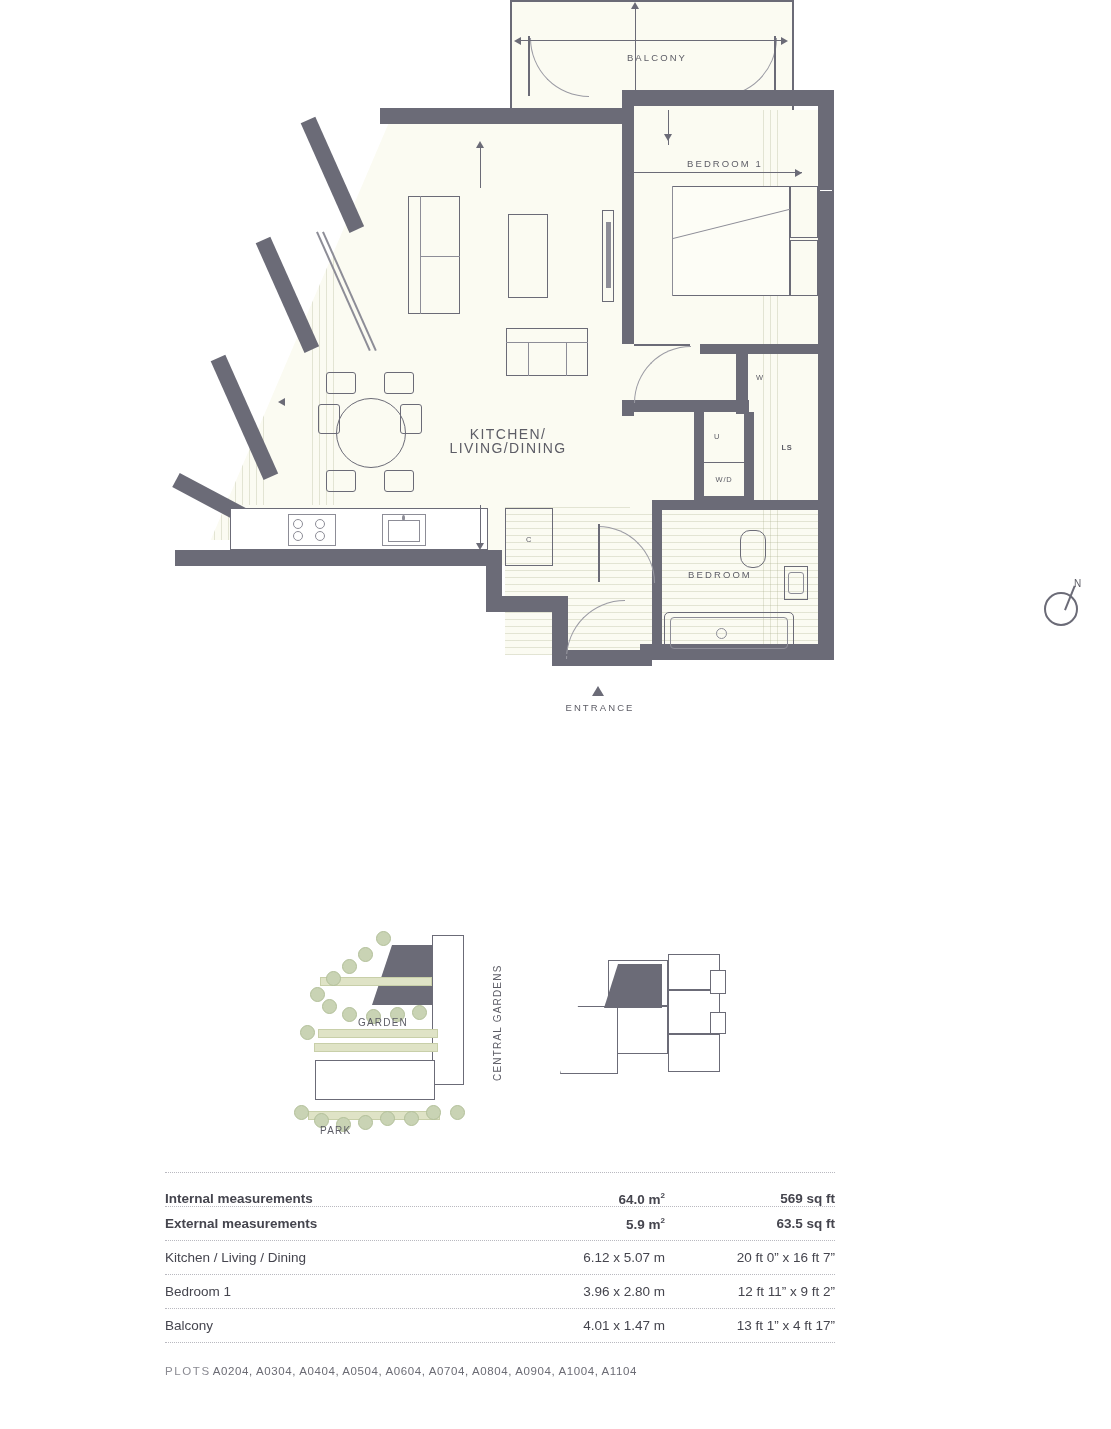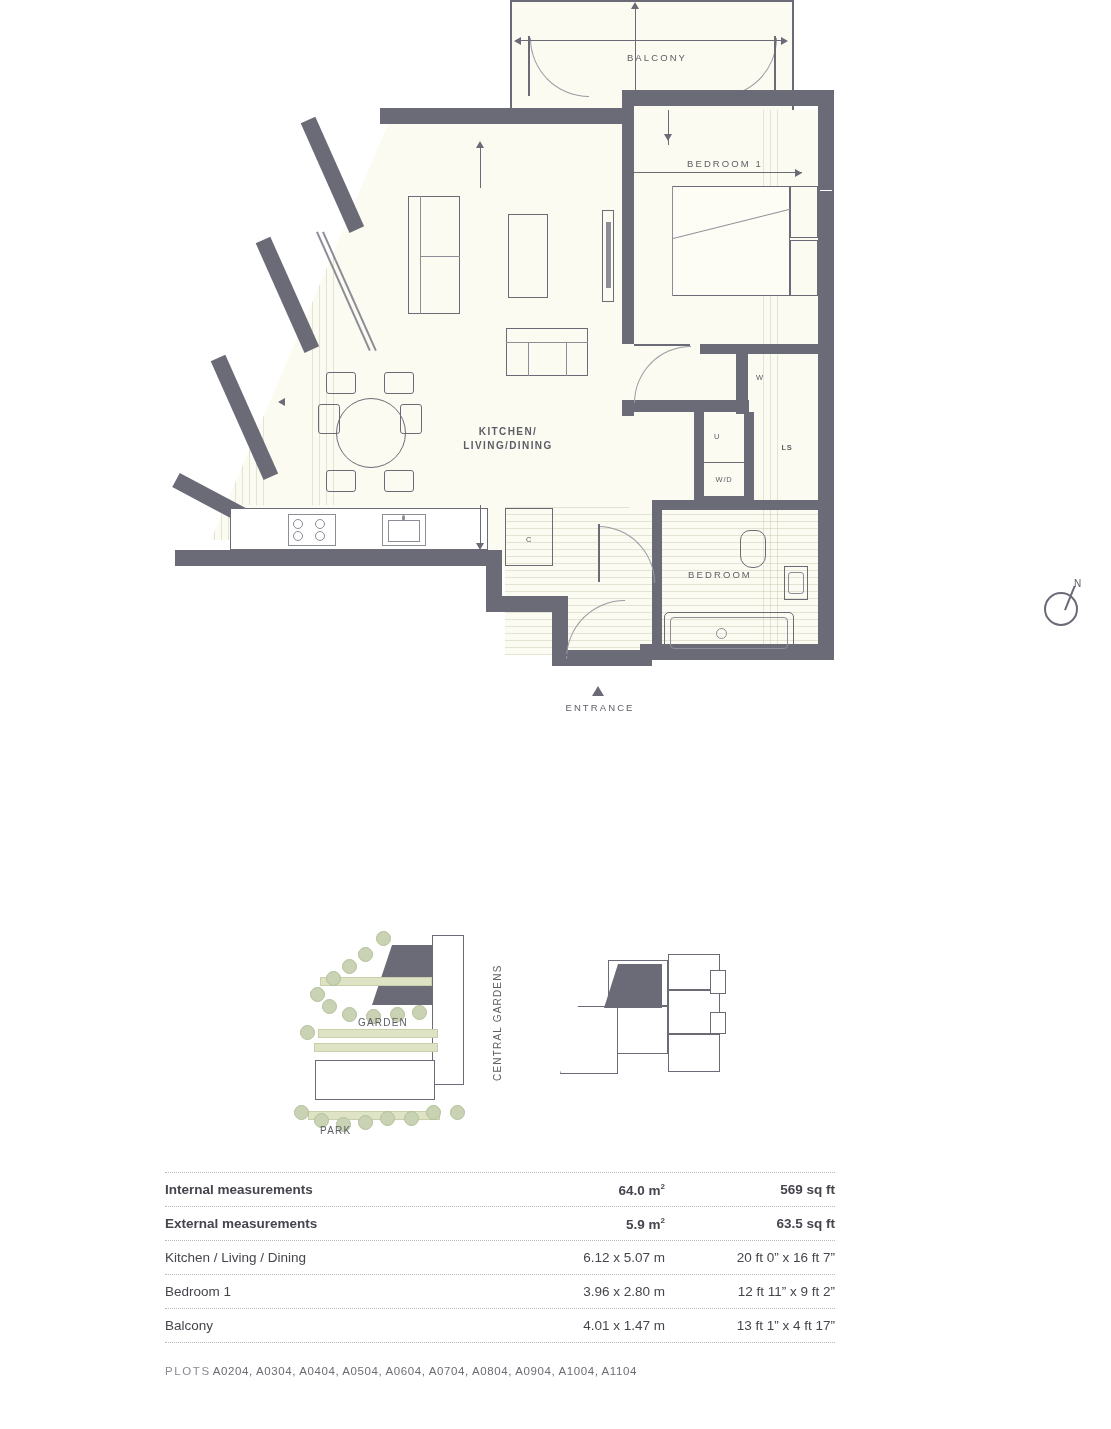--- a/index.html
+++ b/index.html
@@ -28,21 +28,21 @@
   .outline-thin{position:absolute;border:1px solid #8d8d97;box-sizing:border-box;}
 
   .lbl{
     position:absolute;
     font-size:9.5px;
     letter-spacing:2.1px;
     color:#5d5d66;
     white-space:nowrap;
     text-align:center;
   }
-  .lbl.small{font-size:10px;letter-spacing:1.4px;font-weight:bold;}
+  .lbl.small{font-size:14px;letter-spacing:1.4px;}
   .lbl.tiny{font-size:7.5px;letter-spacing:.8px;}
 
   
   .arrow{position:absolute;width:0;height:0;}
   .ar-l{border-top:4px solid transparent;border-bottom:4px solid transparent;border-right:7px solid #6b6b77;}
   .ar-r{border-top:4px solid transparent;border-bottom:4px solid transparent;border-left:7px solid #6b6b77;}
   .ar-u{border-left:4px solid transparent;border-right:4px solid transparent;border-bottom:7px solid #6b6b77;}
   .ar-d{border-left:4px solid transparent;border-right:4px solid transparent;border-top:7px solid #6b6b77;}
   .dimline{position:absolute;background:#6b6b77;}
 
@@ -70,21 +70,21 @@
   .table{position:absolute;left:165px;top:1172px;width:670px;}
   .trow{
     display:flex;align-items:center;
     height:33px;
     border-bottom:1px dotted #b9b9c0;
   }
   .trow .c1{flex:0 0 330px;font-size:13.5px;color:#45454e;}
   .trow .c2{flex:0 0 170px;text-align:right;font-size:13.5px;color:#45454e;padding-right:18px;}
   .trow .c3{flex:1;text-align:right;font-size:13.5px;color:#45454e;}
   .trow.head .c1,.trow.head .c2,.trow.head .c3{font-weight:bold;}
-  .trow.first{border-top:1px dotted #b9b9c0;}
+  .trow.first{border-top:1px dotted #b9b9c0;align-items:flex-end;}
 
   .plots{position:absolute;left:165px;top:1365px;font-size:11.5px;letter-spacing:.6px;color:#6b6b74;}
   .plots .k{letter-spacing:1.6px;color:#8b8b93;margin-right:2px;}
   sup{font-size:8px;vertical-align:super;}
 </style>
 </head>
 <body>
 
 <div class="sheet">
 

